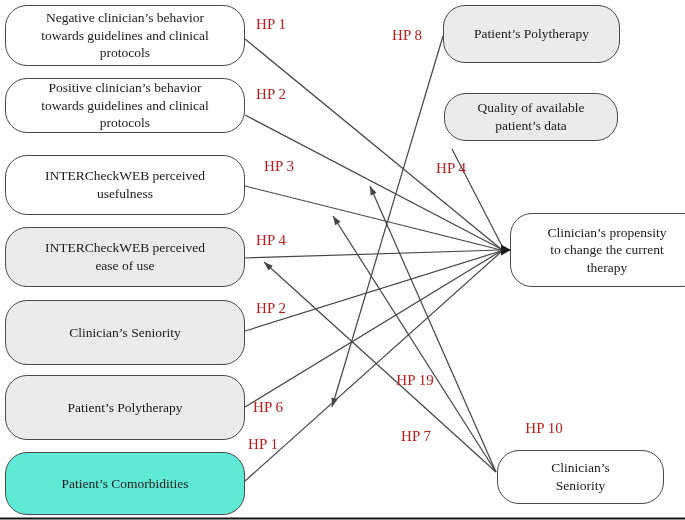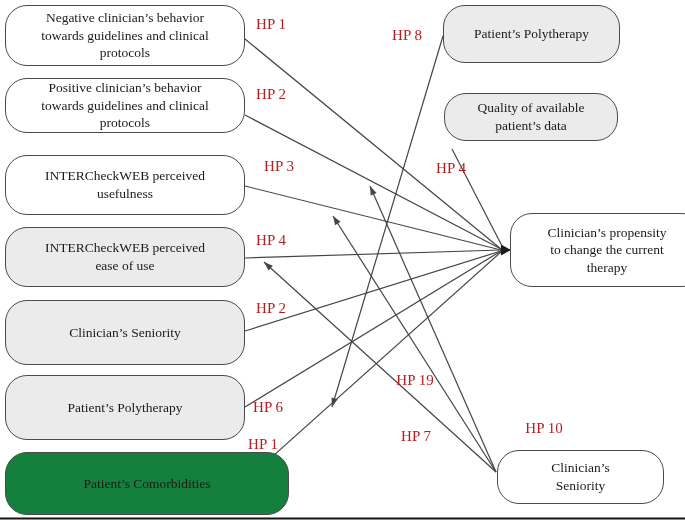--- a/index.html
+++ b/index.html
@@ -59,21 +59,21 @@
 protocols</span></div>
     <div class="node" style="left: 5px; top: 78px; width: 240px; height: 55px; background: rgb(255, 255, 255);"><span>Positive clinician’s behavior
 towards guidelines and clinical
 protocols</span></div>
     <div class="node" style="left: 5px; top: 155px; width: 240px; height: 60px; background: rgb(255, 255, 255);"><span>INTERCheckWEB perceived
 usefulness</span></div>
     <div class="node" style="left: 5px; top: 227px; width: 240px; height: 60px; background: rgb(235, 235, 235);"><span>INTERCheckWEB perceived
 ease of use</span></div>
     <div class="node" style="left: 5px; top: 300px; width: 240px; height: 65px; background: rgb(235, 235, 235);"><span>Clinician’s Seniority</span></div>
     <div class="node" style="left: 5px; top: 375px; width: 240px; height: 65px; background: rgb(235, 235, 235);"><span>Patient’s Polytherapy</span></div>
-    <div class="node" style="left: 5px; top: 452px; width: 284px; height: 63px; background: #15803d;"><span>Patient’s Comorbidities</span></div>
+    <div class="node" style="left: 5px; top: 452px; width: 240px; height: 63px; background: #5eead4;"><span>Patient’s Comorbidities</span></div>
     <div class="node" style="left: 443px; top: 5px; width: 177px; height: 58px; background: rgb(235, 235, 235);"><span>Patient’s Polytherapy</span></div>
     <div class="node" style="left: 444px; top: 93px; width: 174px; height: 48px; background: rgb(235, 235, 235);"><span>Quality of available
 patient’s data</span></div>
     <div class="node" style="left: 510px; top: 213px; width: 194px; height: 74px; background: rgb(255, 255, 255);"><span>Clinician’s propensity
 to change the current
 therapy</span></div>
     <div class="node" style="left: 497px; top: 450px; width: 167px; height: 54px; background: rgb(255, 255, 255);"><span>Clinician’s Seniority</span></div>
     <div class="hp-label" style="left: 271px; top: 24px;">HP 1</div>
     <div class="hp-label" style="left: 271px; top: 94px;">HP 2</div>
     <div class="hp-label" style="left: 279px; top: 166px;">HP 3</div>

